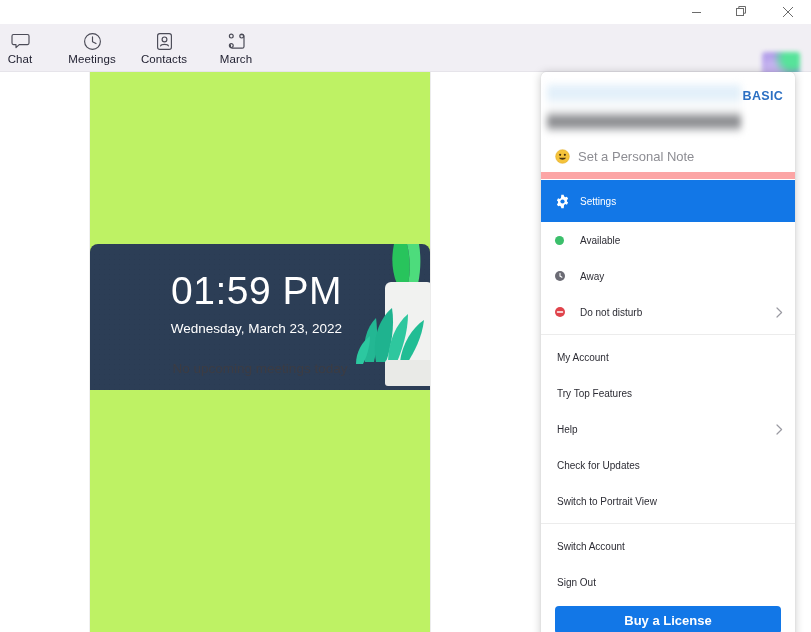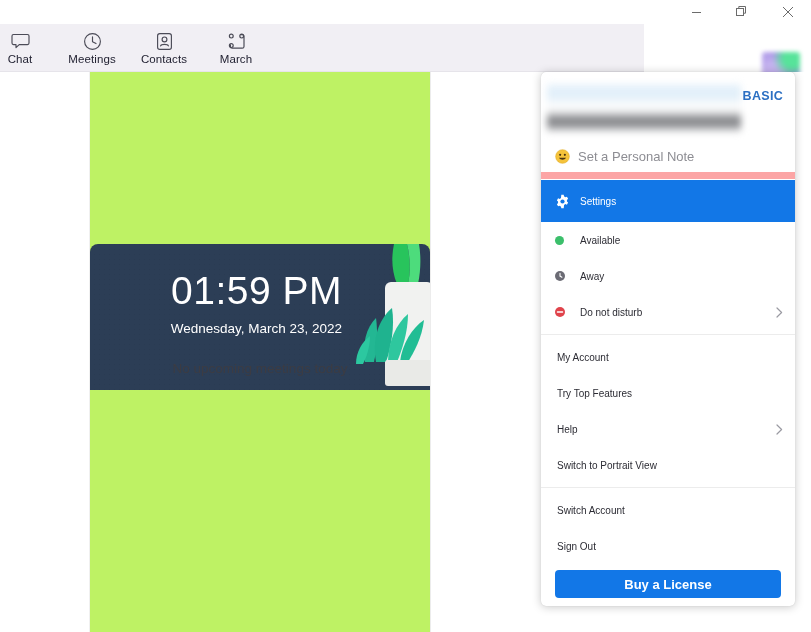--- a/index.html
+++ b/index.html
@@ -34,21 +34,21 @@
     align-items: center;
     justify-content: center;
     cursor: default;
   }
   .win-btn svg { display: block; }
 
   
   .toolbar {
     position: absolute;
     top: 24px; left: 0;
-    width: 644px;
+    width: 811px;
     height: 48px;
     background: #f1eff4;
     border-bottom: 1px solid #e6e4ea;
     box-sizing: border-box;
   }
   .tool-item {
     position: absolute;
     top: 4px;
     width: 72px;
     height: 42px;
@@ -506,20 +506,23 @@
 
   <div class="menu-item plain">
     <span class="mi-label">Help</span>
     <span class="mi-chevron">
       <svg width="7" height="11" viewBox="0 0 7 11">
           <polyline points="1,1 5.6,5.5 1,10" fill="none" stroke="#9a9aa2" stroke-width="1.2" stroke-linecap="round" stroke-linejoin="round"></polyline>
         </svg>
     </span>
   </div>
 
+  <div class="menu-item plain">
+    <span class="mi-label">Check for Updates</span>
+  </div>
 
   <div class="menu-item plain">
     <span class="mi-label">Switch to Portrait View</span>
   </div>
 
   <div class="menu-sep"></div>
 
   <div class="menu-item plain">
     <span class="mi-label">Switch Account</span>
   </div>

